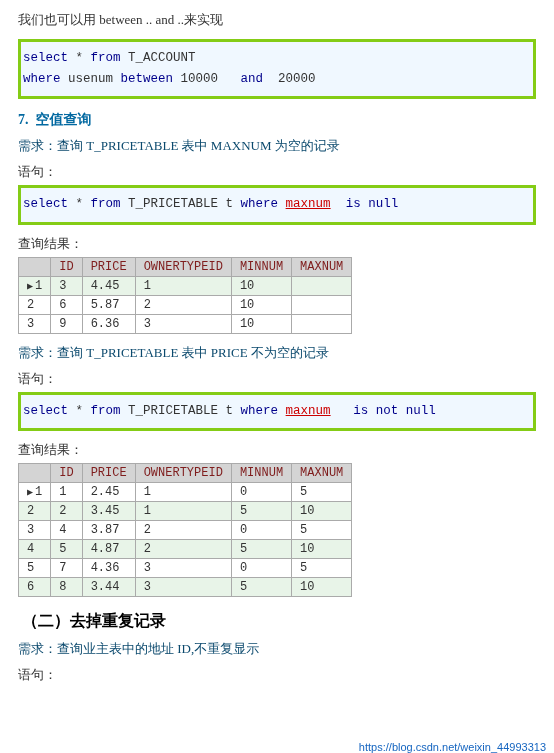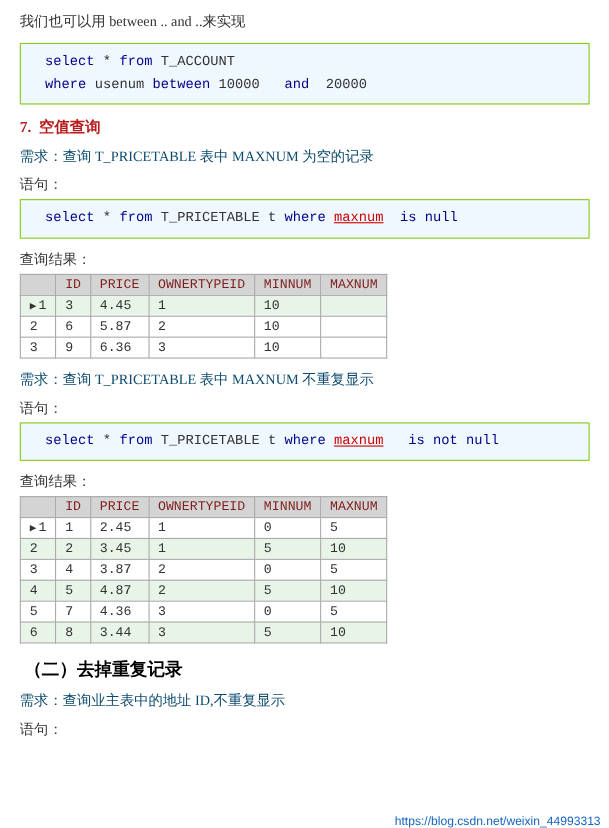--- a/index.html
+++ b/index.html
@@ -13,37 +13,37 @@
       padding: 10px 18px;
       overflow-x: hidden;
     }
     .intro-line {
       font-size: 13px;
       margin-bottom: 8px;
       line-height: 1.6;
     }
     .code-block {
       background: #f0f8ff;
-      border: 1px solid #84cc16;
-      padding: 6px 22px;
+      border: 3px solid #84cc16;
+      padding: 6px 2px;
       font-family: "Courier New", Courier, monospace;
       font-size: 12.5px;
       color: #333;
       margin-bottom: 10px;
       line-height: 1.7;
       white-space: pre;
     }
     .code-blue { color: #00008b; font-weight: normal; }
     .code-black { color: #333; }
     .code-red-underline { color: #cc0000; text-decoration: underline; }
     .section-title {
       font-size: 14px;
       font-weight: bold;
       margin: 12px 0 8px 0;
-      color: #b91c1c;
+      color: #0369a1;
     }
     .label {
       font-size: 13px;
       margin-bottom: 4px;
       color: #0c4a6e;
     }
     .query-label {
       font-size: 13px;
       margin: 8px 0 4px 0;
     }
@@ -150,21 +150,21 @@
       <td>3</td>
       <td>9</td>
       <td>6.36</td>
       <td>3</td>
       <td>10</td>
       <td></td>
     </tr>
   </tbody>
 </table>
 
-<div class="label">需求：查询 T_PRICETABLE 表中 MAXNUM 不重复显示</div>
+<div class="label">需求：查询 T_PRICETABLE 表中 PRICE 不为空的记录</div>
 
 <div class="query-label">语句：</div>
 
 <div class="code-block"><span class="code-blue">select</span> * <span class="code-blue">from</span> T_PRICETABLE t <span class="code-blue">where</span> <span class="code-red-underline">maxnum</span>   <span class="code-blue">is not null</span></div>
 
 <div class="result-label">查询结果：</div>
 
 <table class="result-table">
   <thead>
     <tr>

